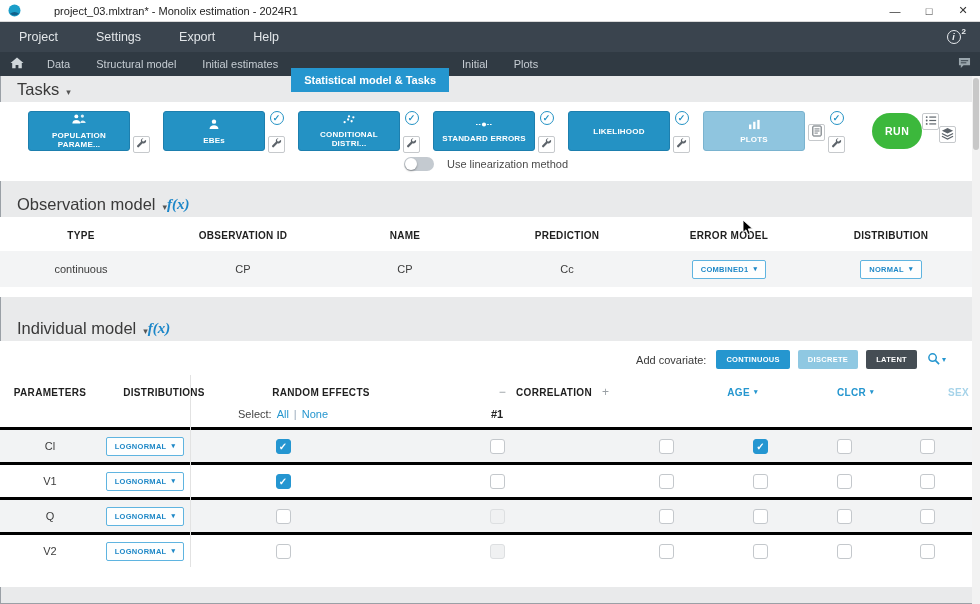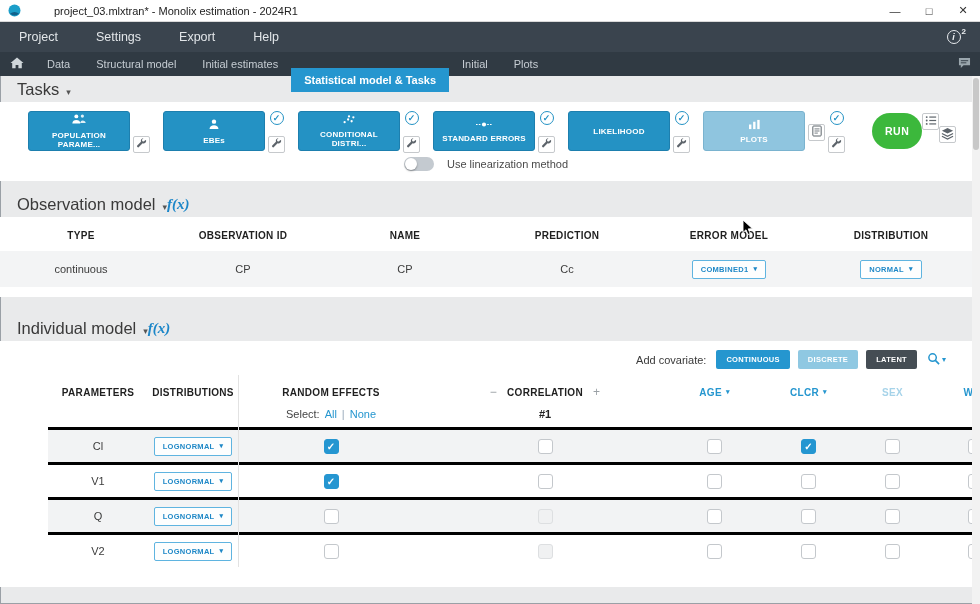--- a/index.html
+++ b/index.html
@@ -93,21 +93,21 @@
              padding:5px 10px; cursor:pointer; font-family:inherit;}
   .cov-btn.continuous-btn { background:#2596cf; }
   .cov-btn.discrete-btn { background:#8fc8e2; }
   .cov-btn.latent-btn { background:#454d54; }
   .cov-search { display:inline-flex; align-items:center; gap:2px; background:none; border:none; cursor:pointer; padding:0 2px;}
   .cov-search .arr { color:#2596cf; font-size:8px; }
 
   .ind-table { position:relative; margin-top:4px; }
   .ind-divider { position:absolute; left:190px; top:0; bottom:0; border-left:1px solid #e2e2e2; }
   .ind-grid { display:grid; grid-template-columns:100px 90px 186px 242px 97px 91px 77px 89px; align-items:center; }
-  .ind-header { padding:10px 0 2px; }
+  .ind-header { padding:10px 0 2px;gap:19px; }
   .ind-subheader { height:26px; }
   .ind-row { height:35px; border-top:3px solid #000000; }
   .ind-row.striped { background:#f2f3f4; }
   .corr-cell { gap:0; }
   .corr-btn { color:#9aa0a5; font-size:12px; margin:0 10px; cursor:pointer; font-weight:normal;}
   .cov-head { cursor:pointer; font-size:10px; font-weight:bold; letter-spacing:.3px;}
   .cov-head .arr { font-size:7px; margin-left:4px; }
   .cov-continuous { color:#2596cf; }
   .cov-discrete { color:#a6d3e9; }
   .sel-label { font-size:11px; color:#444; margin-right:5px;}
@@ -396,21 +396,21 @@
   <div class="gap18"></div>
 
   <div class="section-header">
     <div class="sh-left">
       <span class="sh-title">Individual model</span>
       <span class="sh-caret">▾</span>
     </div>
     <span class="fx">f(x)</span>
   </div>
 
-  <div class="panel" style="min-height:246px;padding-left:48px;">
+  <div class="panel" style="min-height:246px;">
     <div class="addcov-row">
       <span class="addcov-label">Add covariate:</span>
       <button class="cov-btn continuous-btn">CONTINUOUS</button>
       <button class="cov-btn discrete-btn">DISCRETE</button>
       <button class="cov-btn latent-btn">LATENT</button>
       <button class="cov-search">
         <span><svg viewBox="0 0 14 14" width="13" height="13">
               <circle cx="6" cy="6" r="4" fill="none" stroke="#2596cf" stroke-width="1.6"></circle>
               <line x1="9" y1="9" x2="13" y2="13" stroke="#2596cf" stroke-width="1.8"></line>
             </svg></span>

